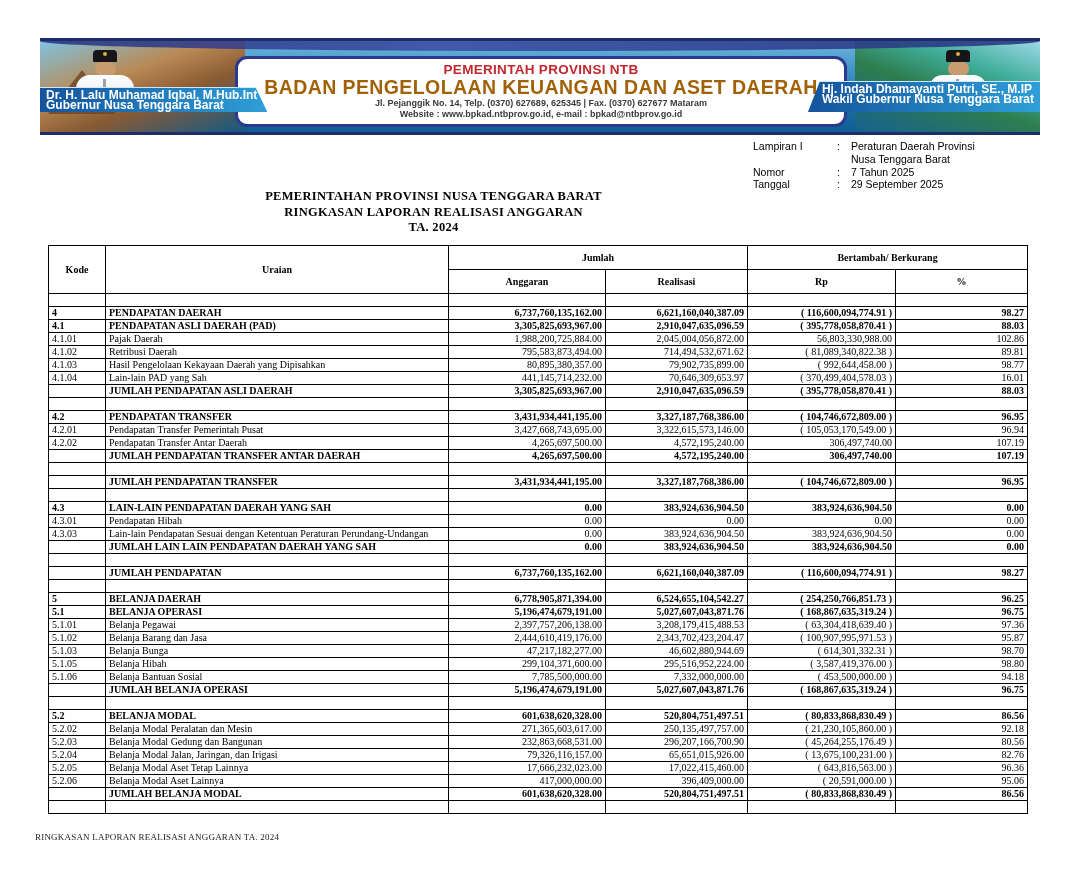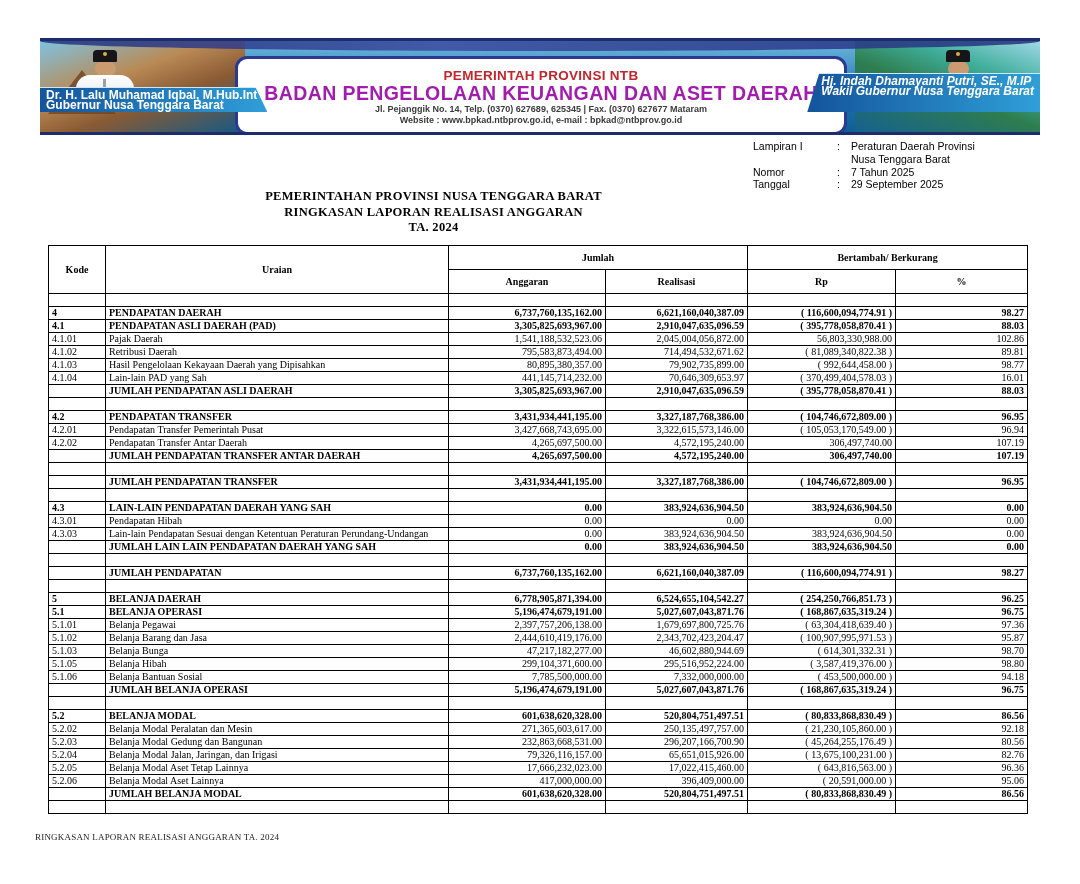--- a/index.html
+++ b/index.html
@@ -38,37 +38,37 @@
   .portrait.left { left:33px; }
   .portrait.right { right:50px; }
   .p-hat { width:24px; height:12px; background:#15151a; border-radius:4px 4px 1px 1px; margin:0 auto; position:relative; }
   .p-hat::after { content:""; position:absolute; left:10px; top:2px; width:4px; height:4px; background:#d8b23c; border-radius:50%; }
   .p-face { width:21px; height:16px; background:#c99b6f; border-radius:45% 45% 48% 48%; margin:-1px auto 0; }
   .p-torso { width:58px; height:36px; margin:-2px auto 0;
     background:linear-gradient(180deg,#ffffff, #d9dde2); border-radius:14px 14px 0 0; position:relative; }
   .p-torso::after { content:""; position:absolute; left:27px; top:4px; width:3px; height:26px; background:#9aa1ad; }
 
   .addr-box {
-    position:absolute; left:195px; top:15px; width:612px; height:79px;
+    position:absolute; left:195px; top:15px; width:612px; height:71px;
     background:#ffffff; border:3px solid #2b3990; border-radius:12px;
-    text-align:center; padding-top:9px;
+    text-align:center; padding-top:3px;
     font-family:"Liberation Sans", sans-serif;
   }
   .org1 { color:#c1272d; font-weight:bold; font-size:13.5px; line-height:15px; letter-spacing:.3px; }
-  .org2 { color:#a21caf; font-weight:bold; font-size:19.5px; line-height:21px; letter-spacing:.4px; white-space:nowrap; }
+  .org2 { color:#a16207; font-weight:bold; font-size:19.5px; line-height:21px; letter-spacing:.4px; white-space:nowrap; }
   .addr1, .addr2 { color:#3a3a3a; font-weight:bold; font-size:9px; line-height:11px; }
 
   .caption {
     position:absolute; bottom:20px; color:#fff; font-family:"Liberation Sans", sans-serif;
     font-weight:bold; font-size:12px; line-height:10px; padding:2px 10px 2px 6px;
     background:linear-gradient(90deg,#14549c, #2f9fd8);
     border-top:1px solid #cfe7f7; white-space:nowrap;
   }
   .caption.left { left:0; clip-path:polygon(0 0, calc(100% - 12px) 0, 100% 100%, 0 100%); }
-  .caption.right { right:0; clip-path:polygon(12px 0, 100% 0, 100% 100%, 0 100%); padding:2px 6px 16px 14px;font-style:italic; }
+  .caption.right { right:0; clip-path:polygon(12px 0, 100% 0, 100% 100%, 0 100%); padding:2px 6px 8px 14px; }
 
   
   .lampiran {
     position:absolute; top:140px; left:740px;
     font-family:"Liberation Sans", sans-serif; font-size:10.5px; line-height:12.8px;
   }
   .lamp-row { display:flex; }
   .lamp-label { width:84px; flex:0 0 84px;margin-left:13px; }
   .lamp-sep { width:14px; flex:0 0 14px; }
   .lamp-value { white-space:nowrap; }
@@ -211,21 +211,21 @@
         <td class="kode">4.1</td>
         <td class="uraian">PENDAPATAN ASLI DAERAH (PAD)</td>
         <td class="num">3,305,825,693,967.00</td>
         <td class="num">2,910,047,635,096.59</td>
         <td class="num">( 395,778,058,870.41 )</td>
         <td class="num">88.03</td>
       </tr>
       <tr>
         <td class="kode">4.1.01</td>
         <td class="uraian">Pajak Daerah</td>
-        <td class="num">1,541,188,532,523.06</td>
+        <td class="num">1,988,200,725,884.00</td>
         <td class="num">2,045,004,056,872.00</td>
         <td class="num">56,803,330,988.00</td>
         <td class="num">102.86</td>
       </tr>
       <tr>
         <td class="kode">4.1.02</td>
         <td class="uraian">Retribusi Daerah</td>
         <td class="num">795,583,873,494.00</td>
         <td class="num">714,494,532,671.62</td>
         <td class="num">( 81,089,340,822.38 )</td>
@@ -388,21 +388,21 @@
         <td class="uraian">BELANJA OPERASI</td>
         <td class="num">5,196,474,679,191.00</td>
         <td class="num">5,027,607,043,871.76</td>
         <td class="num">( 168,867,635,319.24 )</td>
         <td class="num">96.75</td>
       </tr>
       <tr>
         <td class="kode">5.1.01</td>
         <td class="uraian">Belanja Pegawai</td>
         <td class="num">2,397,757,206,138.00</td>
-        <td class="num">1,679,697,800,725.76</td>
+        <td class="num">3,208,179,415,488.53</td>
         <td class="num">( 63,304,418,639.40 )</td>
         <td class="num">97.36</td>
       </tr>
       <tr>
         <td class="kode">5.1.02</td>
         <td class="uraian">Belanja Barang dan Jasa</td>
         <td class="num">2,444,610,419,176.00</td>
         <td class="num">2,343,702,423,204.47</td>
         <td class="num">( 100,907,995,971.53 )</td>
         <td class="num">95.87</td>

